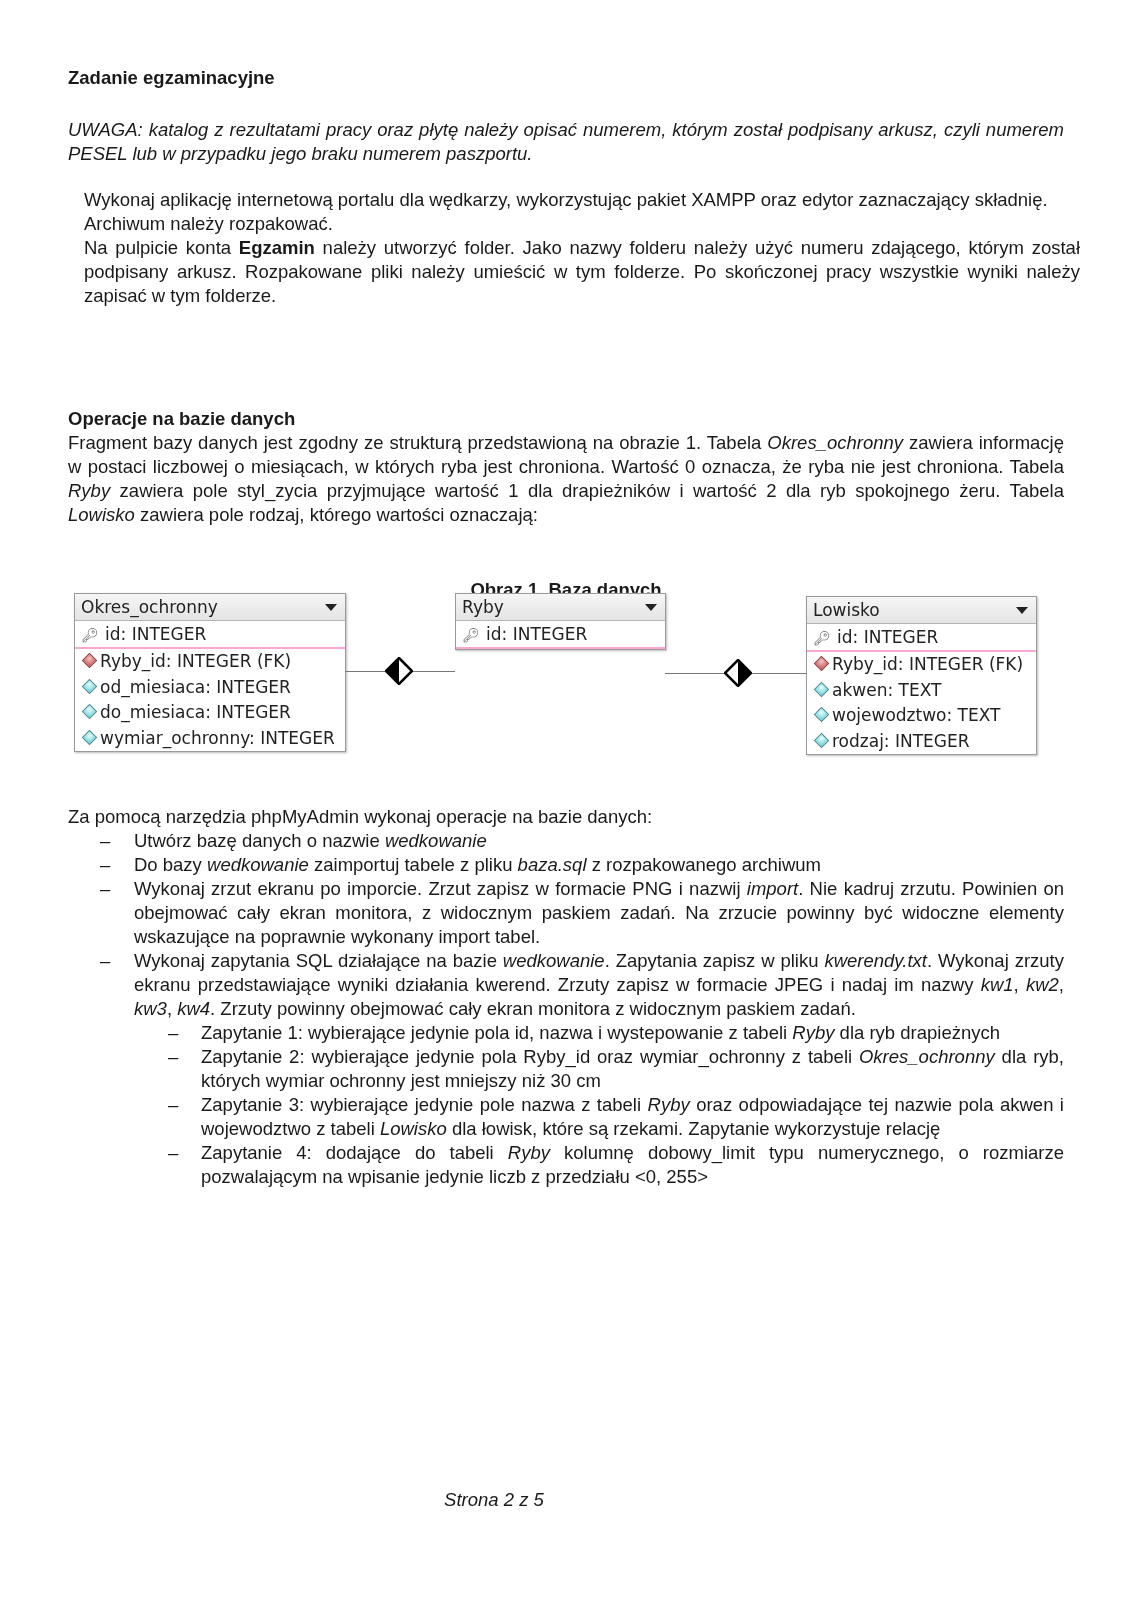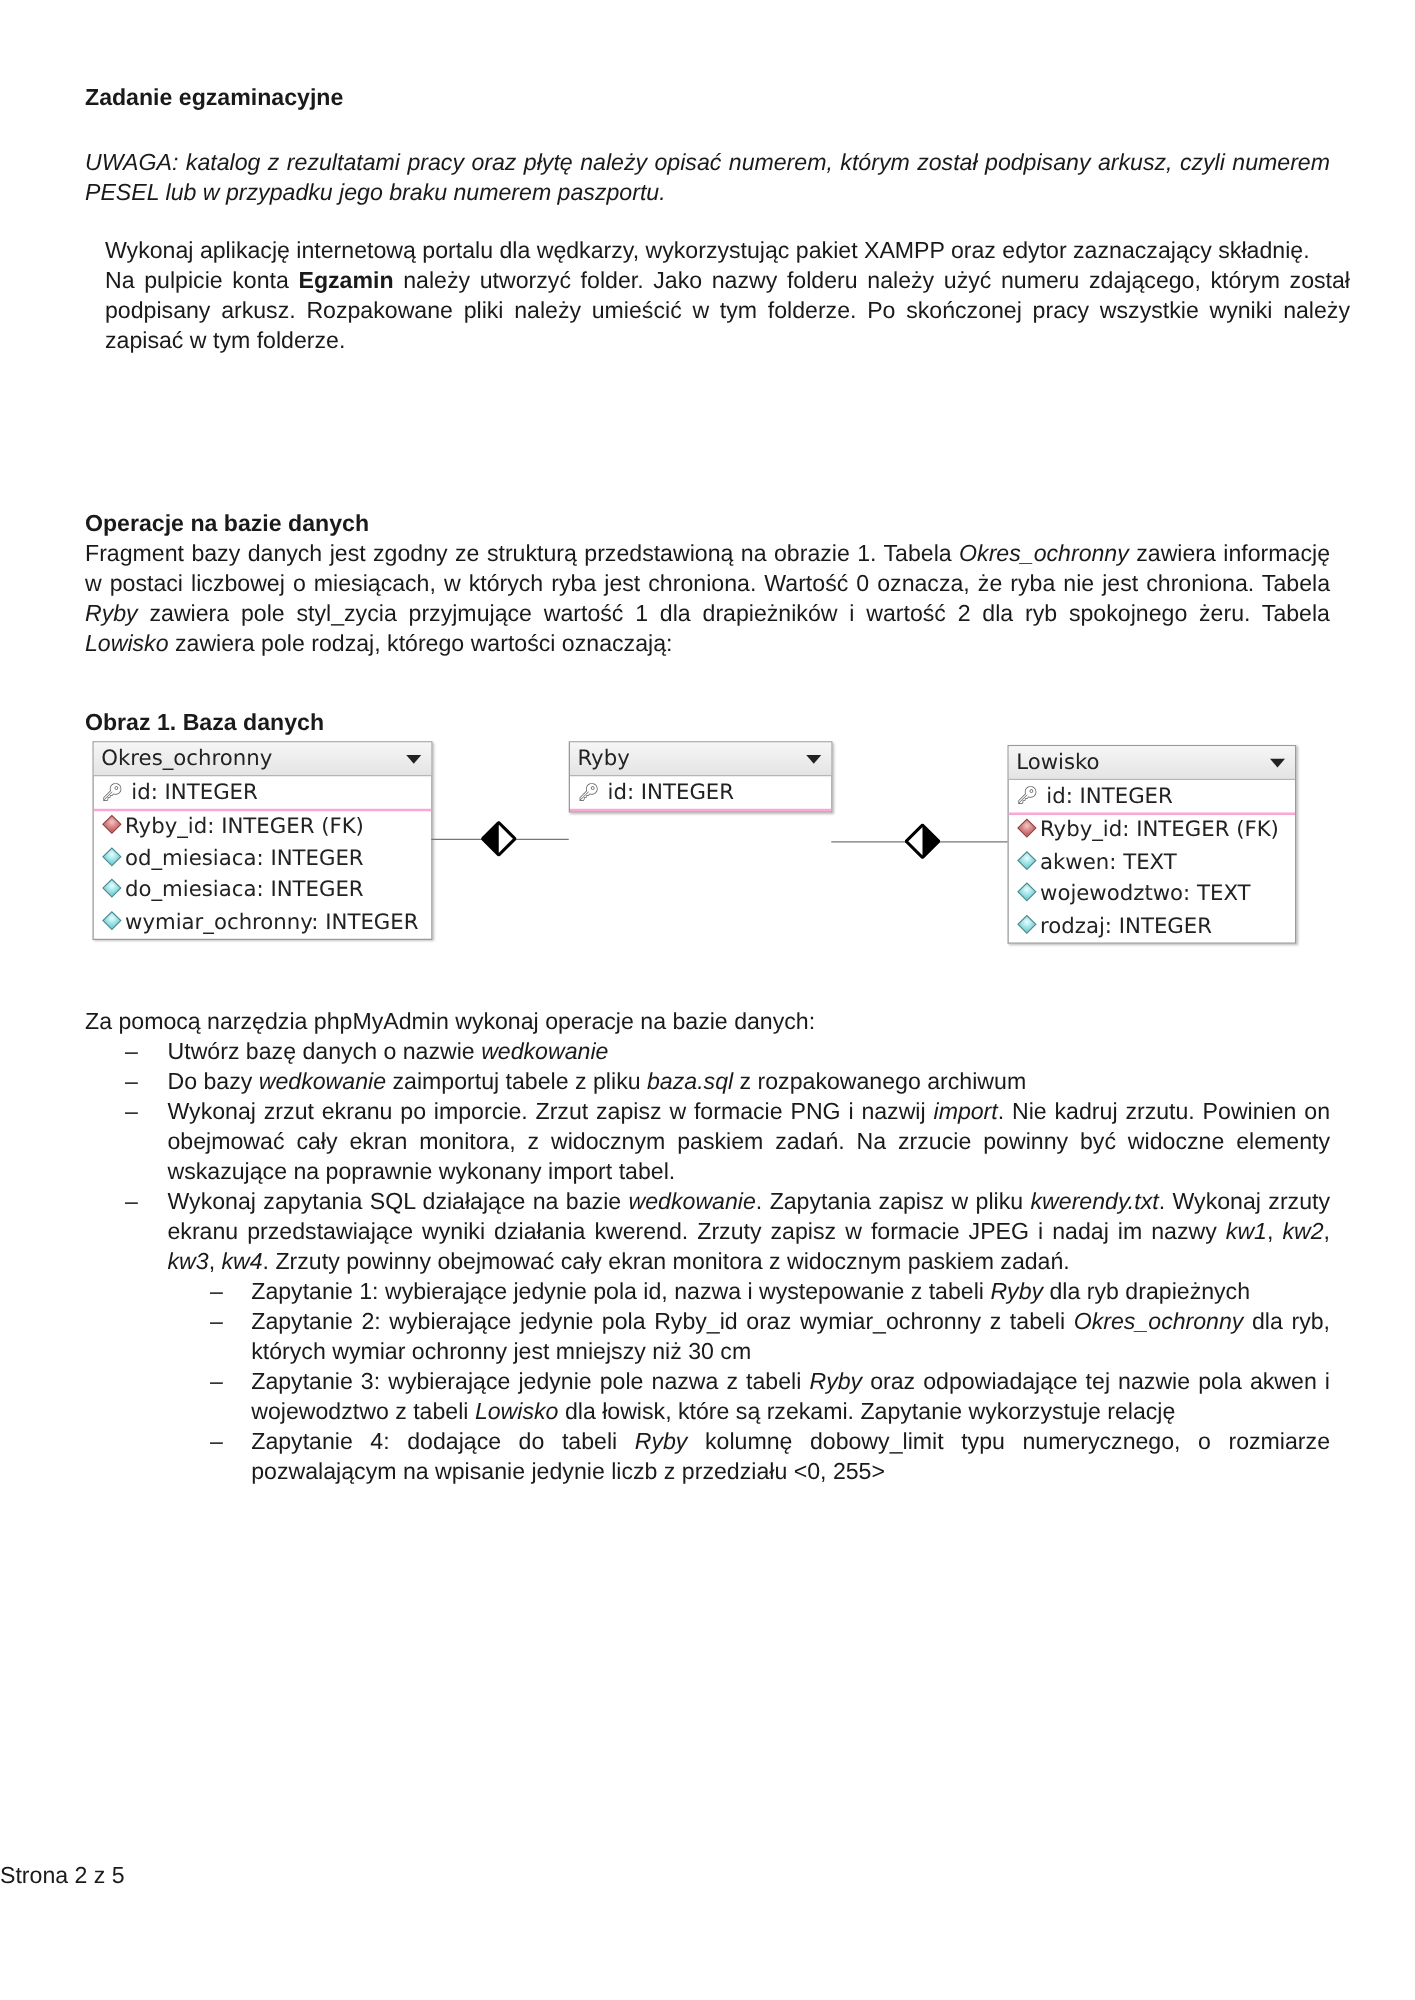--- a/index.html
+++ b/index.html
@@ -11,21 +11,21 @@
   .page { position: absolute; left: 68px; top: 0; width: 996px; }
   .h { font-weight: bold; }
   p { margin: 0; }
   .just { text-align: justify; }
   .it { font-style: italic; }
   .b { font-weight: bold; }
   .title { position: absolute; top: 66px; left: 0; }
   .uwaga { position: absolute; top: 118px; left: 0; width: 996px; font-style: italic; }
   .intro { position: absolute; top: 188px; left: 16px; width: 996px; }
   .ops { position: absolute; top: 407px; left: 0; width: 996px; }
-  .caption { position: absolute; top: 566px; left: 0; width: 996px; font-weight: bold; }
+  .caption { position: absolute; top: 578px; left: 0; width: 996px; text-align: center; font-weight: bold; }
 
   
   .er { position: absolute; font-family: "DejaVu Sans", sans-serif; font-size: 17px; color: #222; }
   .tbl { position: absolute; background: #fff; border: 1px solid #9a9a9a; box-shadow: 1px 1px 2px #bbb; }
   .tbl .hd { height: 26px; line-height: 26px; padding-left: 6px; border-bottom: 1px solid #b5b5b5;
     background: linear-gradient(#f6f6f6, #e4e4e4); position: relative; }
   .tbl .hd .arrow { position: absolute; right: 8px; top: 10px; width: 0; height: 0;
     border-left: 6px solid transparent; border-right: 6px solid transparent; border-top: 7px solid #222; }
   .tbl .pk { height: 26px; line-height: 26px; border-bottom: 2px solid #f9a8d4; padding-left: 6px; }
   .tbl .row { height: 25.5px; line-height: 25.5px; padding-left: 6px; white-space: nowrap; }
@@ -36,33 +36,34 @@
   .dia.fk { background: radial-gradient(circle at 35% 35%, #f3c4c4, #c04a4a); border-color: #8a3a3a; }
   .dia.col { background: radial-gradient(circle at 35% 35%, #e6ffff, #5fc8d0); border-color: #4a8a90; }
   .conn { position: absolute; height: 1px; background: #777; }
   .rel { position: absolute; width: 28px; height: 28px; }
 
   .list { position: absolute; left: 0; width: 996px; }
   .li { position: relative; padding-left: 66px; text-align: justify; }
   .li .dash { position: absolute; left: 32px; top: 0; }
   .sub { position: relative; padding-left: 133px; text-align: justify; }
   .sub .dash { position: absolute; left: 100px; top: 0; }
-  .footer { position: absolute; top: 1488px; left: 0; width: 988px; font-size: 18.5px; }
+  .footer { position: absolute; top: 1488px; left: 0; width: 988px; text-align: center; font-size: 18.5px; font-style: italic; }
 </style>
 </head>
 <body>
 
 <div class="page">
 
   <p class="title h">Zadanie egzaminacyjne</p>
 
   <p class="uwaga just">UWAGA: katalog z rezultatami pracy oraz płytę należy opisać numerem, którym został podpisany arkusz, czyli numerem PESEL lub w przypadku jego braku numerem paszportu.</p>
 
   <div class="intro just">
     <p>Wykonaj aplikację internetową portalu dla wędkarzy, wykorzystując pakiet XAMPP oraz edytor zaznaczający składnię.</p>
+    <p>Archiwum należy rozpakować.</p>
     <p><span>Na pulpicie konta </span><span class="b">Egzamin</span><span> należy utworzyć folder. Jako nazwy folderu należy użyć numeru zdającego, którym został podpisany arkusz. Rozpakowane pliki należy umieścić w tym folderze. Po skończonej pracy wszystkie wyniki należy zapisać w tym folderze.</span></p>
   </div>
 
   <div class="ops">
     <p class="h">Operacje na bazie danych</p>
     <p class="just" style="text-align-last:left;"><span>Fragment bazy danych jest zgodny ze strukturą przedstawioną na obrazie 1. Tabela </span><span class="it">Okres_ochronny</span><span> zawiera informację w postaci liczbowej o miesiącach, w których ryba jest chroniona. Wartość 0 oznacza, że ryba nie jest chroniona. Tabela </span><span class="it">Ryby</span><span> zawiera pole styl_zycia przyjmujące wartość 1 dla drapieżników i wartość 2 dla ryb spokojnego żeru. Tabela </span><span class="it">Lowisko</span><span> zawiera pole rodzaj, którego wartości oznaczają:</span></p>
   </div>
 
   <p class="caption">Obraz 1. Baza danych</p>
 </div>

